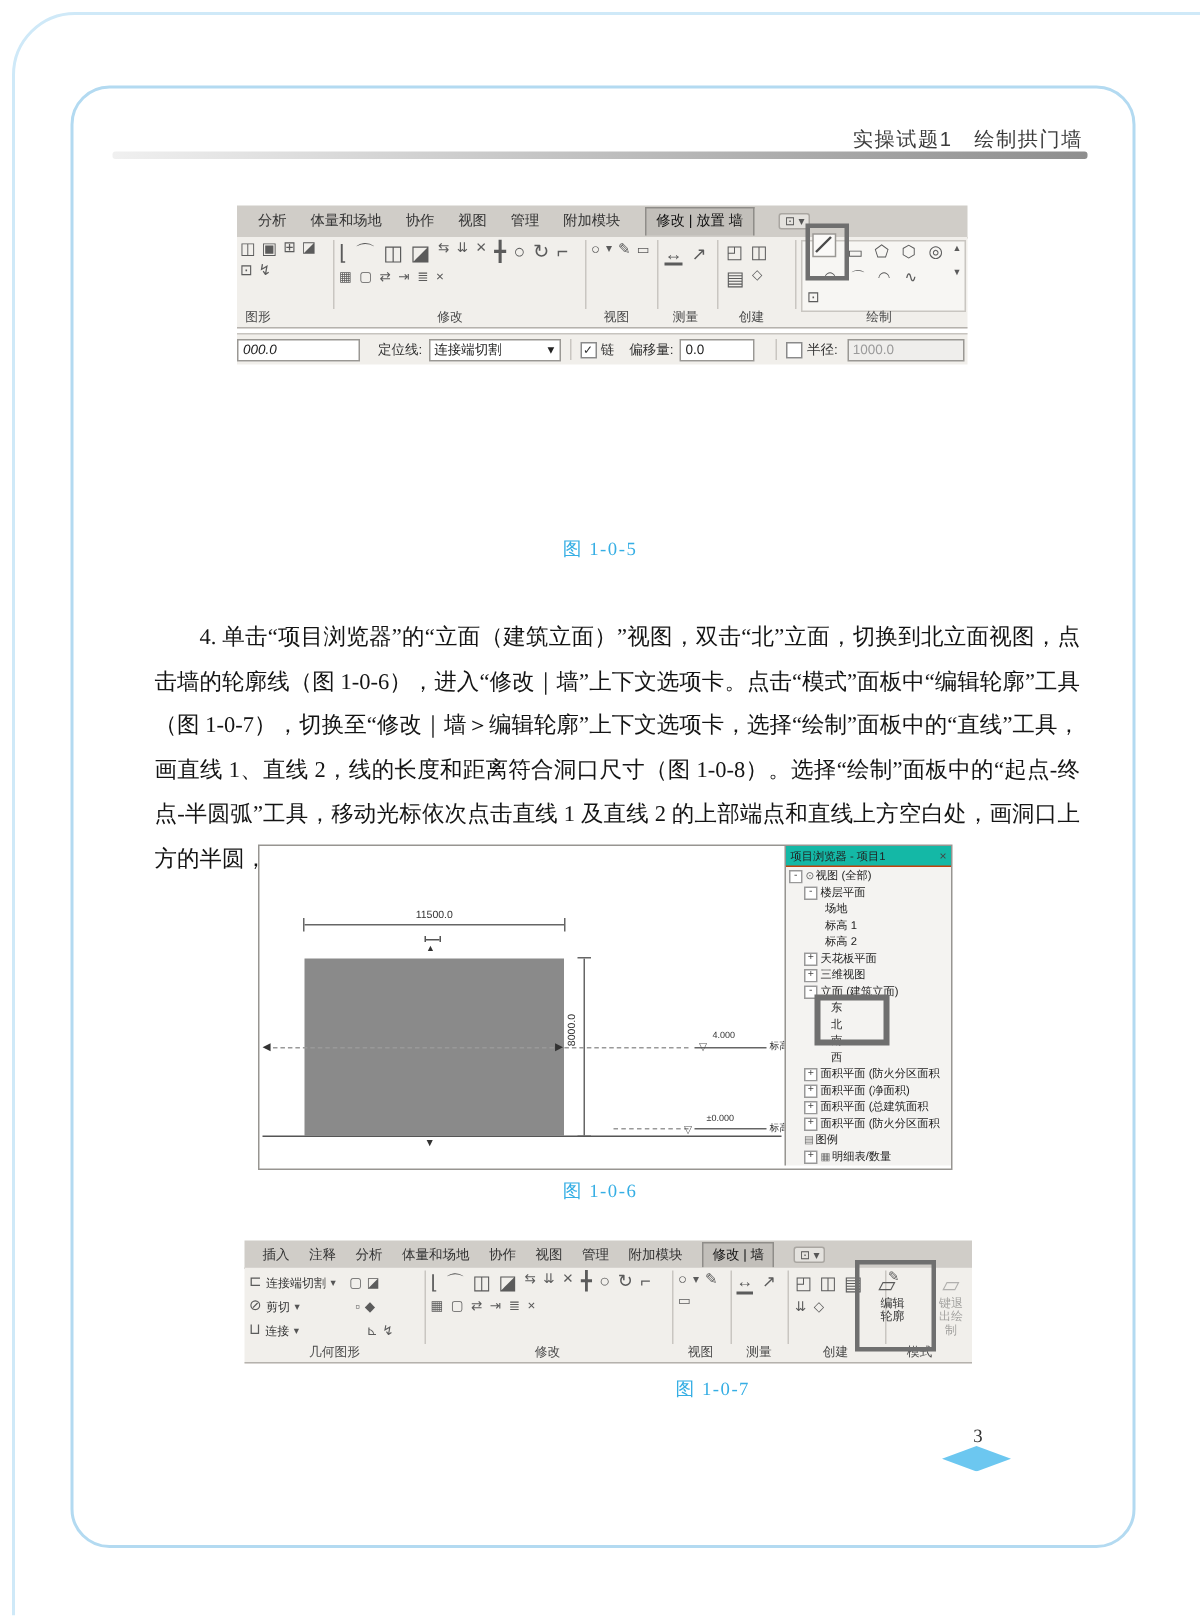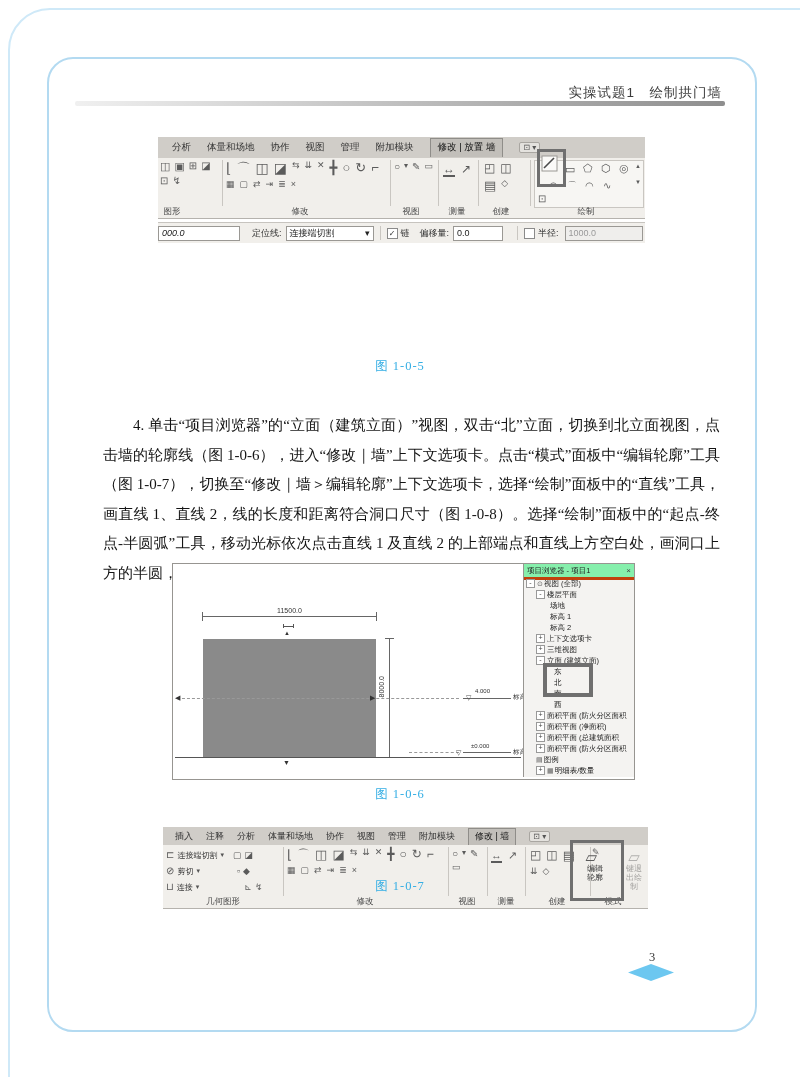--- a/index.html
+++ b/index.html
@@ -55,21 +55,21 @@
            font-family:"Liberation Serif",serif;}
   .para{position:absolute;left:103px;top:396px;width:617px;font-size:15px;line-height:29.5px;
         text-align:justify;text-indent:2em;color:#141414;font-family:"Liberation Serif",serif;}
 
   
   .f6{border:1px solid #979591;}
   .dimtxt{position:absolute;font-size:7px;color:#333;}
   .lvl{position:absolute;font-size:6.5px;color:#333;white-space:nowrap;}
   .browser{position:absolute;top:0;right:0;width:110px;height:213px;background:#f4f3f1;
            border-left:1px solid #979591;overflow:hidden;}
-  .bhdr{height:13px;background:#86efac;border-bottom:3px solid #c2410c;font-size:7.5px;
+  .bhdr{height:13px;background:#14b8a6;border-bottom:1px solid #c2410c;font-size:7.5px;
         color:#222;display:flex;align-items:center;padding:0 3px;}
   .trow{position:absolute;left:0;right:0;height:11px;line-height:11px;font-size:7.5px;
         color:#222;white-space:nowrap;overflow:hidden;}
   .exp{display:inline-block;width:7px;height:7px;border:1px solid #999;background:#fff;
        font-size:7px;line-height:6px;text-align:center;margin-right:2px;vertical-align:1px;color:#444;}
   .tico{display:inline-block;font-size:7px;color:#666;margin-right:1px;}
 
   
   .geobtn{display:flex;align-items:center;gap:3px;font-size:8px;color:#333;height:16px;white-space:nowrap;}
   .modebtn{position:absolute;text-align:center;font-size:8px;line-height:9px;color:#333;}
@@ -250,21 +250,21 @@
     <div class="browser">
       <div class="bhdr">
         <span>项目浏览器 - 项目1</span>
         <span style="margin-left:auto;font-size:8px;color:#444;">×</span>
       </div>
       <div class="trow" style="top:14px;padding-left:2px;"><span class="exp">-</span><span class="tico">⊙</span><span>视图 (全部)</span></div>
       <div class="trow" style="top:25px;padding-left:12px;"><span class="exp">-</span><span>楼层平面</span></div>
       <div class="trow" style="top:36px;padding-left:26px;"><span>场地</span></div>
       <div class="trow" style="top:47px;padding-left:26px;"><span>标高 1</span></div>
       <div class="trow" style="top:58px;padding-left:26px;"><span>标高 2</span></div>
-      <div class="trow" style="top:69px;padding-left:12px;"><span class="exp">+</span><span>上下文选项卡</span></div>
+      <div class="trow" style="top:69px;padding-left:12px;"><span class="exp">+</span><span>天花板平面</span></div>
       <div class="trow" style="top:80px;padding-left:12px;"><span class="exp">+</span><span>三维视图</span></div>
       <div class="trow" style="top:91px;padding-left:12px;"><span class="exp">-</span><span>立面 (建筑立面)</span></div>
       <div class="trow" style="top:102px;padding-left:30px;"><span>东</span></div>
       <div class="trow" style="top:113px;padding-left:30px;"><span>北</span></div>
       <div class="trow" style="top:124px;padding-left:30px;"><span>南</span></div>
       <div class="trow" style="top:135px;padding-left:30px;"><span>西</span></div>
       <div class="trow" style="top:146px;padding-left:12px;"><span class="exp">+</span><span>面积平面 (防火分区面积</span></div>
       <div class="trow" style="top:157px;padding-left:12px;"><span class="exp">+</span><span>面积平面 (净面积)</span></div>
       <div class="trow" style="top:168px;padding-left:12px;"><span class="exp">+</span><span>面积平面 (总建筑面积</span></div>
       <div class="trow" style="top:179px;padding-left:12px;"><span class="exp">+</span><span>面积平面 (防火分区面积</span></div>
@@ -376,20 +376,20 @@
       <span class="plabel" style="left:60px;">几何图形</span>
       <span class="plabel" style="left:202px;">修改</span>
       <span class="plabel" style="left:304px;">视图</span>
       <span class="plabel" style="left:343px;">测量</span>
       <span class="plabel" style="left:394px;">创建</span>
       <span class="plabel" style="left:450px;">模式</span>
     </div>
 
     <div class="hlbox" style="left:407px;top:13px;width:48px;height:55px;"></div>
   </div>
-  <div class="caption" style="left:300px;top:878px;">
+  <div class="caption" style="left:300px;top:918px;text-align:right;">
     <span style="color:#35aee4;">图 1-0-7</span>
   </div>
 
   <div class="diamond"></div>
   <div class="pgnum">3</div>
 
 </div>
 
 </body></html>

